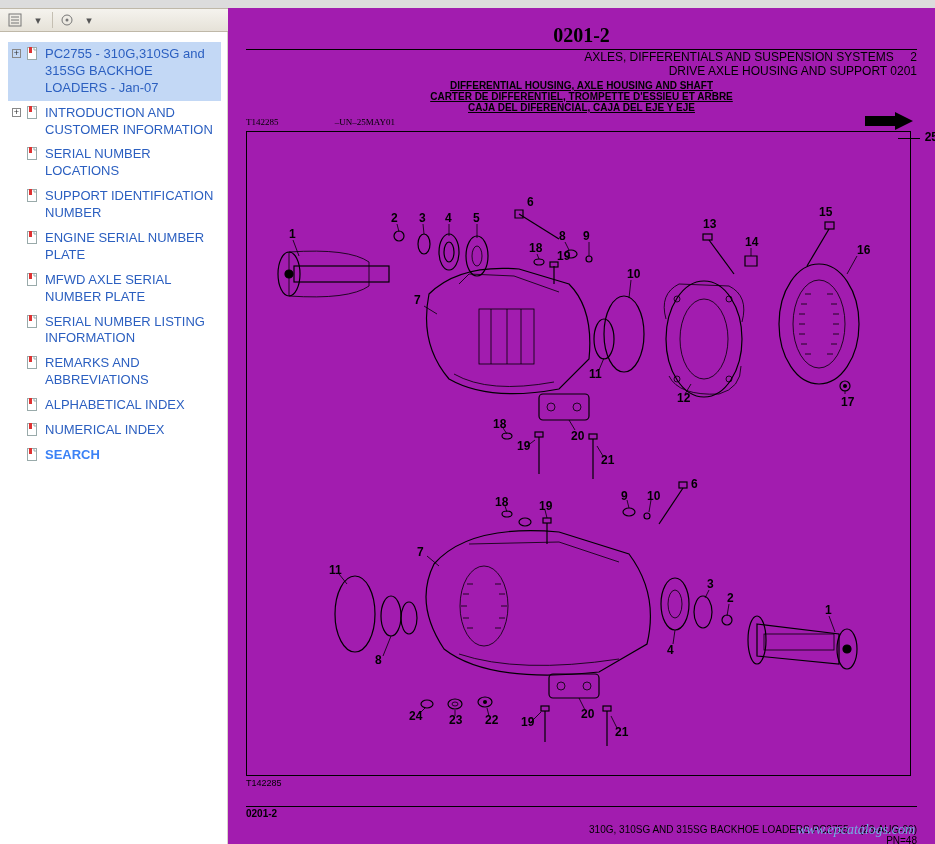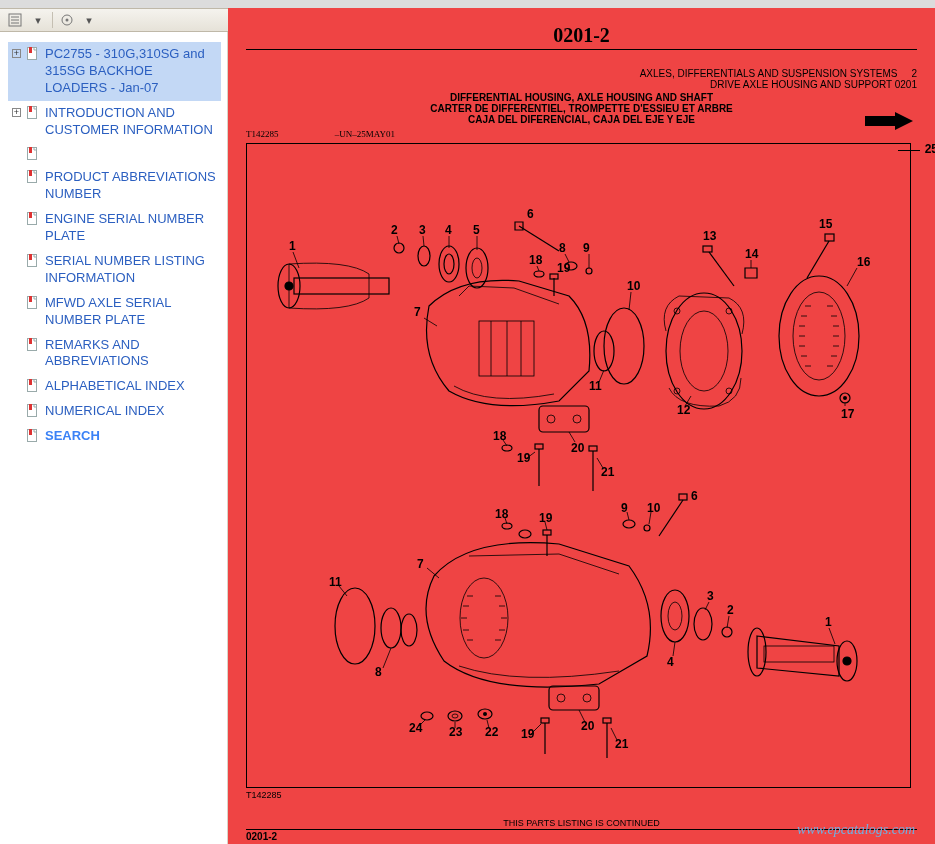--- a/index.html
+++ b/index.html
@@ -77,47 +77,47 @@
     flex-shrink: 0;
   }
   .nav-item .page-icon svg { display: block; }
   .nav-item .label { flex: 1; }
   .nav-item.search .label { color: #3b82f6; font-weight: bold; }
 
   .page-area {
     position: absolute;
     left: 228px; top: 8px;
     width: 707px; height: 836px;
-    background: #ef4444;
+    background: #a21caf;
     padding: 16px 18px 0 18px;
   }
   .page-header {
     text-align: center;
   }
   .page-number {
     font-size: 20px;
     font-weight: bold;
     font-family: "Times New Roman", serif;
   }
   .header-right {
-    font-size: 10px;
+    font-size: 12px;
     text-align: right;
     border-top: 1px solid #000;
-    padding-top: 18px;
+    padding-top: 0;
     margin-top: 2px;
     font-family: Arial, sans-serif;
   }
   .header-titles {
     font-size: 10px;
     text-align: center;
     font-family: Arial, sans-serif;
     margin-top: 2px;
   }
   .header-titles .bold { font-weight: bold; }
-  .header-titles .line { display: block; }
+  .header-titles .line { display: block; text-decoration: underline; }
   .header-meta-left {
     font-size: 9px;
     font-family: Liberation Serif, serif;
     text-align: left;
     margin-top: 4px;
   }
   .arrow-right {
     position: absolute;
     right: 22px;
     top: 104px;
@@ -245,31 +245,32 @@
     </div>
     <div class="nav-item">
       <span style="width:9px"></span>
       <span class="page-icon">
         <svg width="12" height="14">
             <rect x="0.5" y="0.5" width="9" height="12" fill="#fff" stroke="#9aa"></rect>
             <polyline points="7,0.5 7,3 9.5,3" fill="none" stroke="#9aa"></polyline>
             <rect x="2" y="0" width="3" height="6" fill="#d33"></rect>
           </svg>
       </span>
-    </div>
-    <div class="nav-item">
-      <span style="width:9px"></span>
-      <span class="page-icon">
-        <svg width="12" height="14">
-            <rect x="0.5" y="0.5" width="9" height="12" fill="#fff" stroke="#9aa"></rect>
-            <polyline points="7,0.5 7,3 9.5,3" fill="none" stroke="#9aa"></polyline>
-            <rect x="2" y="0" width="3" height="6" fill="#d33"></rect>
-          </svg>
-      </span>
-      <span class="label">PRODUCT ABBREVIATIONS NUMBER</span>
+      <span class="label">SERIAL NUMBER LOCATIONS</span>
+    </div>
+    <div class="nav-item">
+      <span style="width:9px"></span>
+      <span class="page-icon">
+        <svg width="12" height="14">
+            <rect x="0.5" y="0.5" width="9" height="12" fill="#fff" stroke="#9aa"></rect>
+            <polyline points="7,0.5 7,3 9.5,3" fill="none" stroke="#9aa"></polyline>
+            <rect x="2" y="0" width="3" height="6" fill="#d33"></rect>
+          </svg>
+      </span>
+      <span class="label">SUPPORT IDENTIFICATION NUMBER</span>
     </div>
     <div class="nav-item">
       <span style="width:9px"></span>
       <span class="page-icon">
         <svg width="12" height="14">
             <rect x="0.5" y="0.5" width="9" height="12" fill="#fff" stroke="#9aa"></rect>
             <polyline points="7,0.5 7,3 9.5,3" fill="none" stroke="#9aa"></polyline>
             <rect x="2" y="0" width="3" height="6" fill="#d33"></rect>
           </svg>
       </span>
@@ -277,32 +278,32 @@
     </div>
     <div class="nav-item">
       <span style="width:9px"></span>
       <span class="page-icon">
         <svg width="12" height="14">
             <rect x="0.5" y="0.5" width="9" height="12" fill="#fff" stroke="#9aa"></rect>
             <polyline points="7,0.5 7,3 9.5,3" fill="none" stroke="#9aa"></polyline>
             <rect x="2" y="0" width="3" height="6" fill="#d33"></rect>
           </svg>
       </span>
+      <span class="label">MFWD AXLE SERIAL NUMBER PLATE</span>
+    </div>
+    <div class="nav-item">
+      <span style="width:9px"></span>
+      <span class="page-icon">
+        <svg width="12" height="14">
+            <rect x="0.5" y="0.5" width="9" height="12" fill="#fff" stroke="#9aa"></rect>
+            <polyline points="7,0.5 7,3 9.5,3" fill="none" stroke="#9aa"></polyline>
+            <rect x="2" y="0" width="3" height="6" fill="#d33"></rect>
+          </svg>
+      </span>
       <span class="label">SERIAL NUMBER LISTING INFORMATION</span>
-    </div>
-    <div class="nav-item">
-      <span style="width:9px"></span>
-      <span class="page-icon">
-        <svg width="12" height="14">
-            <rect x="0.5" y="0.5" width="9" height="12" fill="#fff" stroke="#9aa"></rect>
-            <polyline points="7,0.5 7,3 9.5,3" fill="none" stroke="#9aa"></polyline>
-            <rect x="2" y="0" width="3" height="6" fill="#d33"></rect>
-          </svg>
-      </span>
-      <span class="label">MFWD AXLE SERIAL NUMBER PLATE</span>
     </div>
     <div class="nav-item">
       <span style="width:9px"></span>
       <span class="page-icon">
         <svg width="12" height="14">
             <rect x="0.5" y="0.5" width="9" height="12" fill="#fff" stroke="#9aa"></rect>
             <polyline points="7,0.5 7,3 9.5,3" fill="none" stroke="#9aa"></polyline>
             <rect x="2" y="0" width="3" height="6" fill="#d33"></rect>
           </svg>
       </span>
@@ -627,21 +628,20 @@
           <line x1="348" y1="567" x2="348" y2="602"></line>
         </g>
       <text x="356" y="592">21</text>
       <line class="lead" x1="358" y1="584" x2="352" y2="572"></line>
     </svg>
   </div>
 
   <div class="footer-meta-left">T142285</div>
 
   <div class="footer-bar">
-    <div class="cont">THIS PARTS LISTING IS CONTINUED</div>
     <div class="ruleline">
       <span style="font-weight:bold">0201-2</span>
       <span class="right">
         <span>310G, 310SG AND 315SG BACKHOE LOADERS   PC2755</span>
         &nbsp;&nbsp;
         <span>(23-AUG-06)</span>
         <br>
         <span style="font-size:10px">PN=48</span>
       </span>
     </div>

